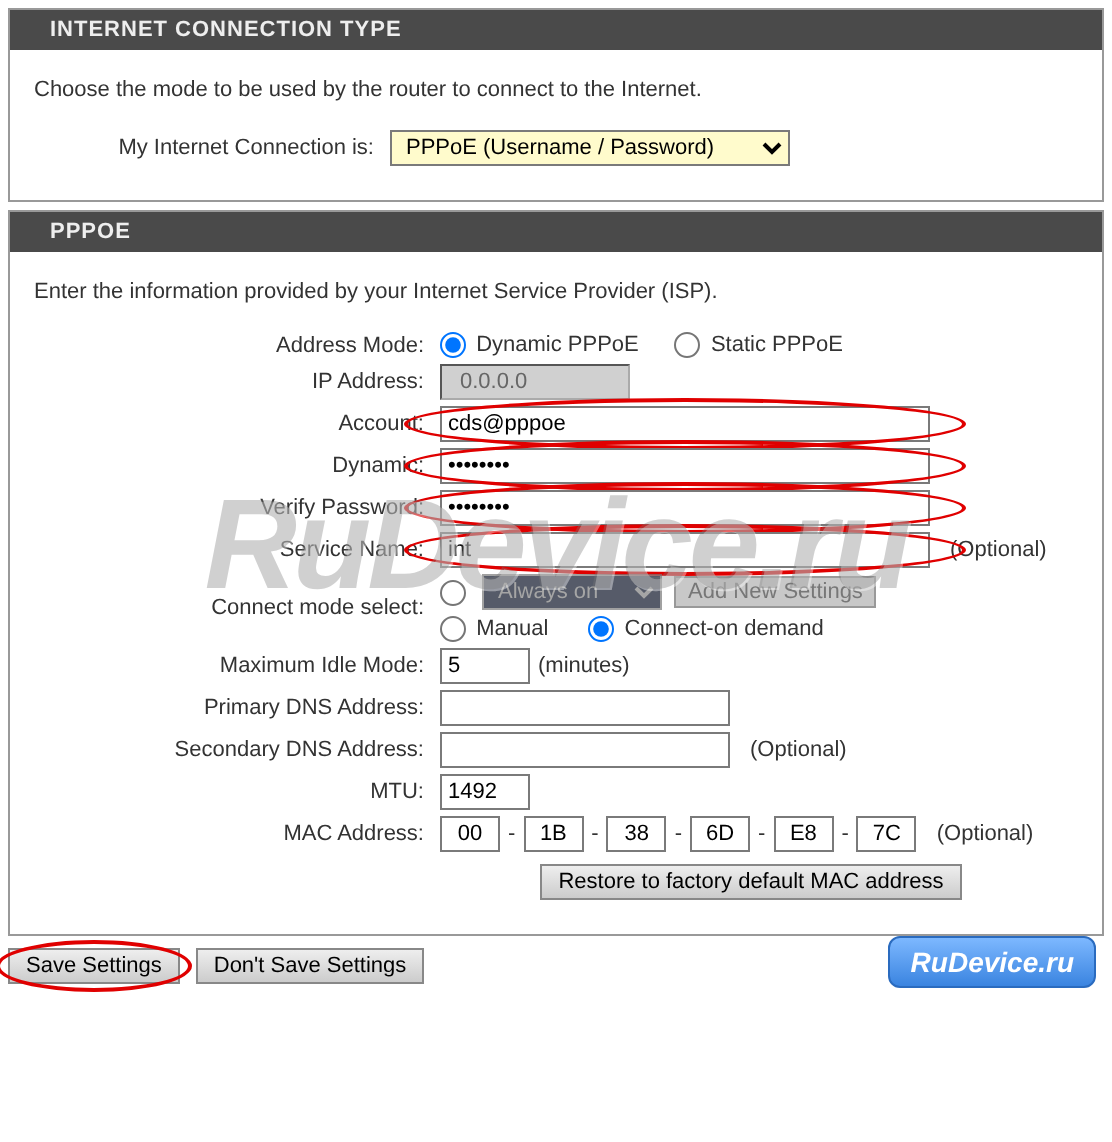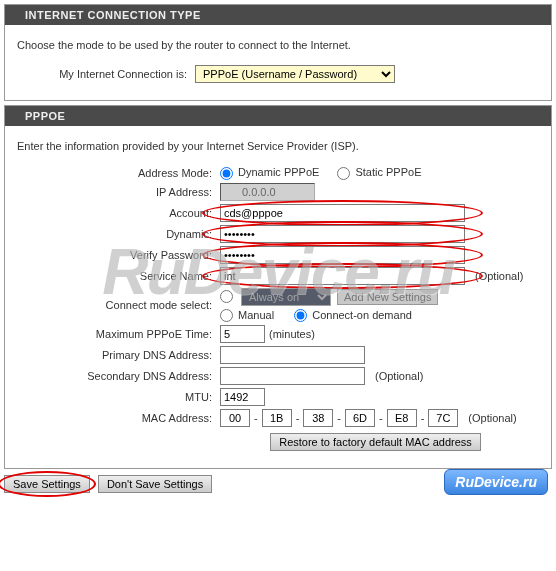--- a/index.html
+++ b/index.html
@@ -59,21 +59,21 @@
     width: 200px;
     background: #fffbcc;
   }
   .ip-disabled {
     background: #d0d0d0;
     border: 1px inset #aaa;
     width: 95px;
     height: 18px;
     display: inline-block;
     box-sizing: border-box;
-    padding: 2px 21px;
+    padding: 2px 9px;
     color: #666;
   }
   .hl-input {
     background: #fffbcc;
     width: 245px;
   }
   .svc-input {
     width: 245px;
   }
   .num-input {
@@ -291,21 +291,21 @@
           </label>
           <label class="radio-lbl">
             <input type="radio" name="cmode" checked="" style="">
             <span>Connect-on demand</span>
           </label>
         </div>
       </div>
     </div>
 
     <div class="row">
-      <div class="lbl">Maximum PPPoE Time:</div>
+      <div class="lbl">Maximum Idle Mode:</div>
       <div class="ctrl">
         <input type="text" class="num-input" value="5" style="">
         <span>(minutes)</span>
       </div>
     </div>
 
     <div class="row">
       <div class="lbl">Primary DNS Address:</div>
       <div class="ctrl">
         <input type="text" class="dns-input" style="">

